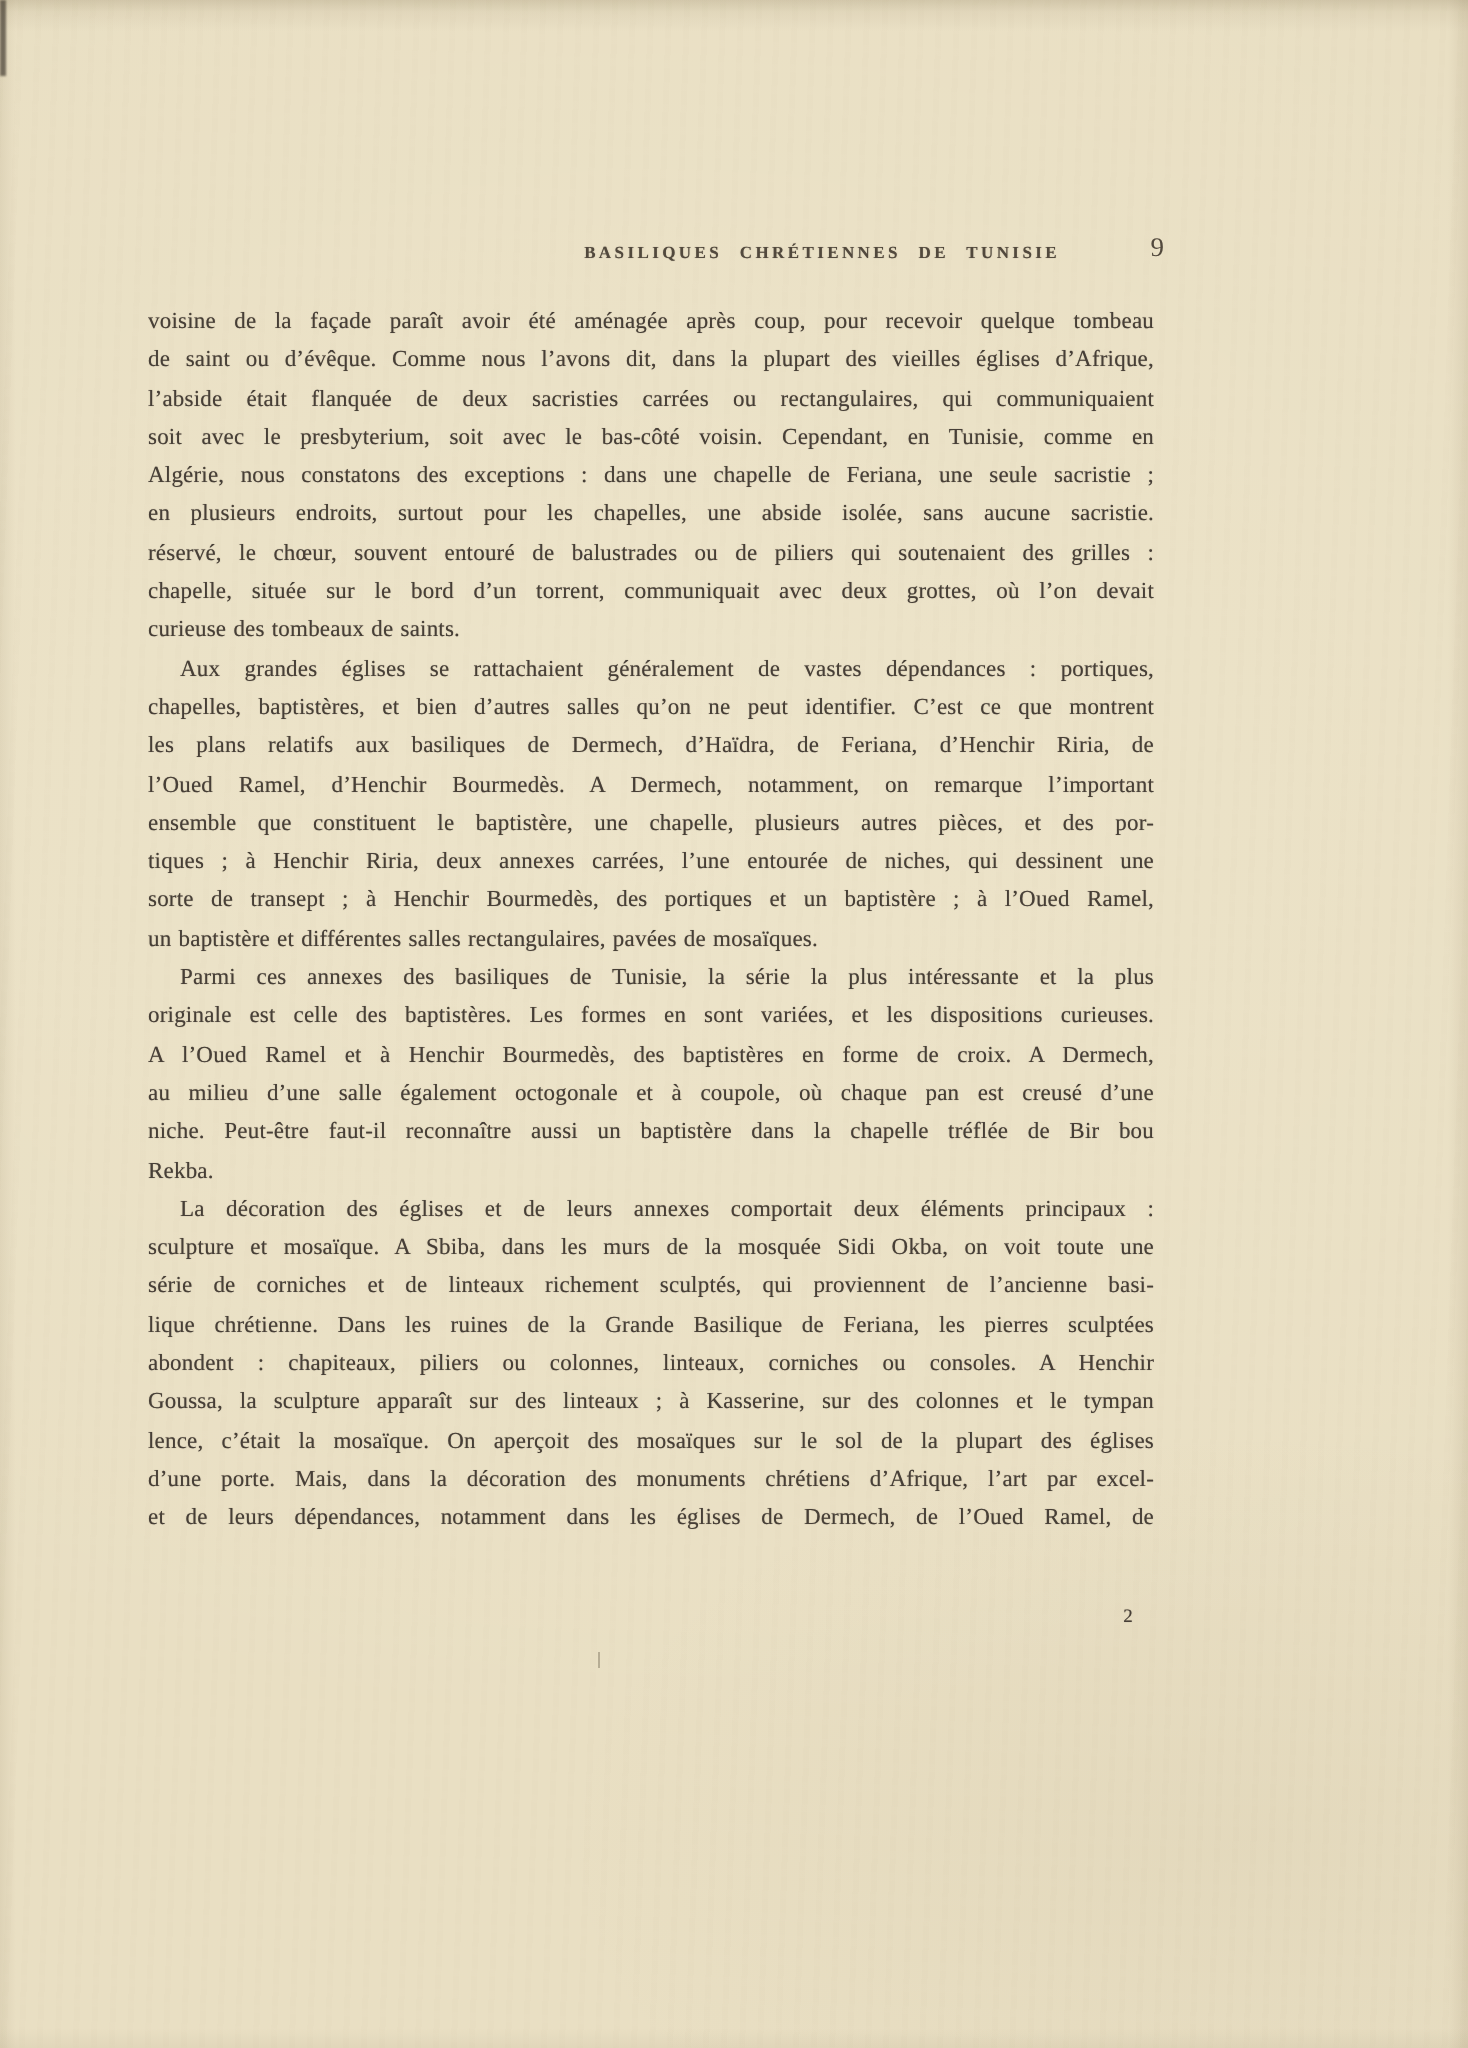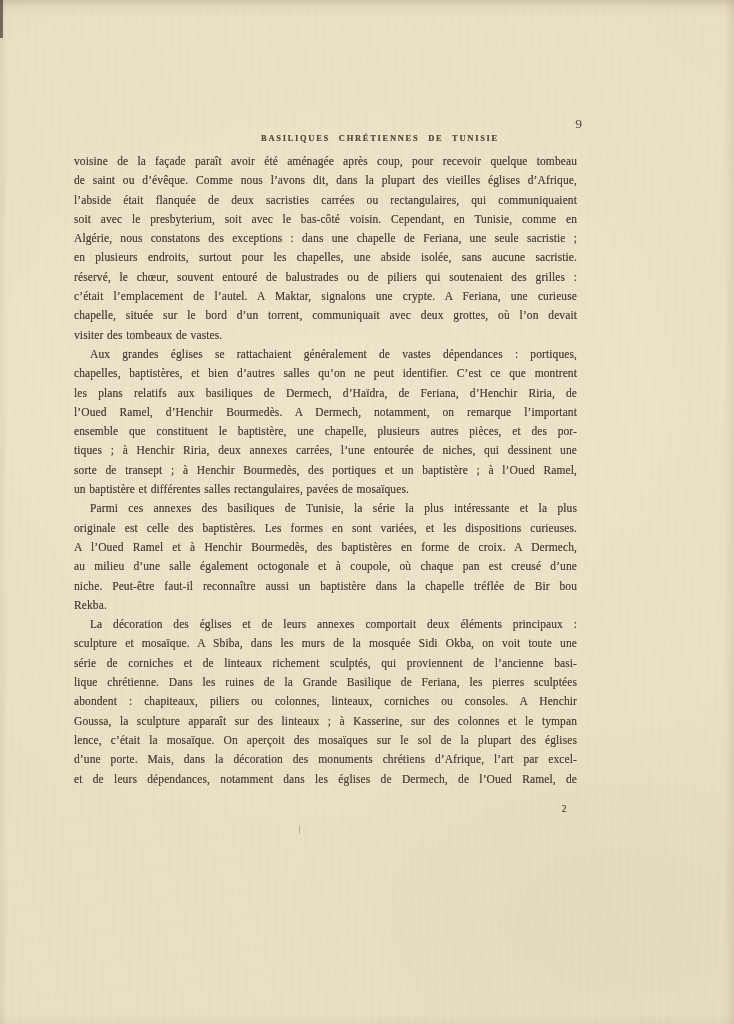--- a/index.html
+++ b/index.html
@@ -24,26 +24,25 @@
     background:#3a332a;opacity:.65;filter:blur(.6px);
   }
   .grain{
     position:absolute;inset:0;pointer-events:none;opacity:.5;
     background:
       repeating-linear-gradient(92deg, rgba(140,120,85,0.025) 0 3px, rgba(0,0,0,0) 3px 9px),
       repeating-linear-gradient(2deg, rgba(255,250,230,0.03) 0 4px, rgba(0,0,0,0) 4px 11px);
   }
   .header-title{
     position:absolute;left:230px;top:121px;width:300px;
-    text-align:center;
+    text-align:right;
     font-size:8.5px;font-weight:bold;
     letter-spacing:1.7px;word-spacing:5px;
     color:var(--header-ink,#52493d);
     text-shadow:0 0 .5px rgba(82,73,61,.55);
-    margin-top:12px;
   }
   .page-number{
     position:absolute;left:552px;top:116px;width:30px;
     text-align:right;
     font-size:13.5px;
     color:var(--header-ink,#52493d);
   }
   .text-block{
     position:absolute;left:74px;top:152px;width:503px;
   }
@@ -85,23 +84,22 @@
 
   <div class="text-block">
       <div>
         <div class="line">voisine de la façade paraît avoir été aménagée après coup, pour recevoir quelque tombeau</div>
         <div class="line">de saint ou d’évêque. Comme nous l’avons dit, dans la plupart des vieilles églises d’Afrique,</div>
         <div class="line">l’abside était flanquée de deux sacristies carrées ou rectangulaires, qui communiquaient</div>
         <div class="line">soit avec le presbyterium, soit avec le bas-côté voisin. Cependant, en Tunisie, comme en</div>
         <div class="line">Algérie, nous constatons des exceptions : dans une chapelle de Feriana, une seule sacristie ;</div>
         <div class="line">en plusieurs endroits, surtout pour les chapelles, une abside isolée, sans aucune sacristie.</div>
         <div class="line">réservé, le chœur, souvent entouré de balustrades ou de piliers qui soutenaient des grilles :</div>
-        <div class="line">c’était l’emplacement de l’autel. A Maktar, signalons une crypte. A Feriana, une curieuse</div>
         <div class="line">chapelle, située sur le bord d’un torrent, communiquait avec deux grottes, où l’on devait</div>
-        <div class="line lastline">visiter des tombeaux de vastes.</div>
+        <div class="line lastline">curieuse des tombeaux de saints.</div>
       </div>
       <div>
         <div class="line indent">Aux grandes églises se rattachaient généralement de vastes dépendances : portiques,</div>
         <div class="line">chapelles, baptistères, et bien d’autres salles qu’on ne peut identifier. C’est ce que montrent</div>
         <div class="line">les plans relatifs aux basiliques de Dermech, d’Haïdra, de Feriana, d’Henchir Riria, de</div>
         <div class="line">l’Oued Ramel, d’Henchir Bourmedès. A Dermech, notamment, on remarque l’important</div>
         <div class="line">ensemble que constituent le baptistère, une chapelle, plusieurs autres pièces, et des por-</div>
         <div class="line">tiques ; à Henchir Riria, deux annexes carrées, l’une entourée de niches, qui dessinent une</div>
         <div class="line">sorte de transept ; à Henchir Bourmedès, des portiques et un baptistère ; à l’Oued Ramel,</div>
         <div class="line lastline">un baptistère et différentes salles rectangulaires, pavées de mosaïques.</div>

